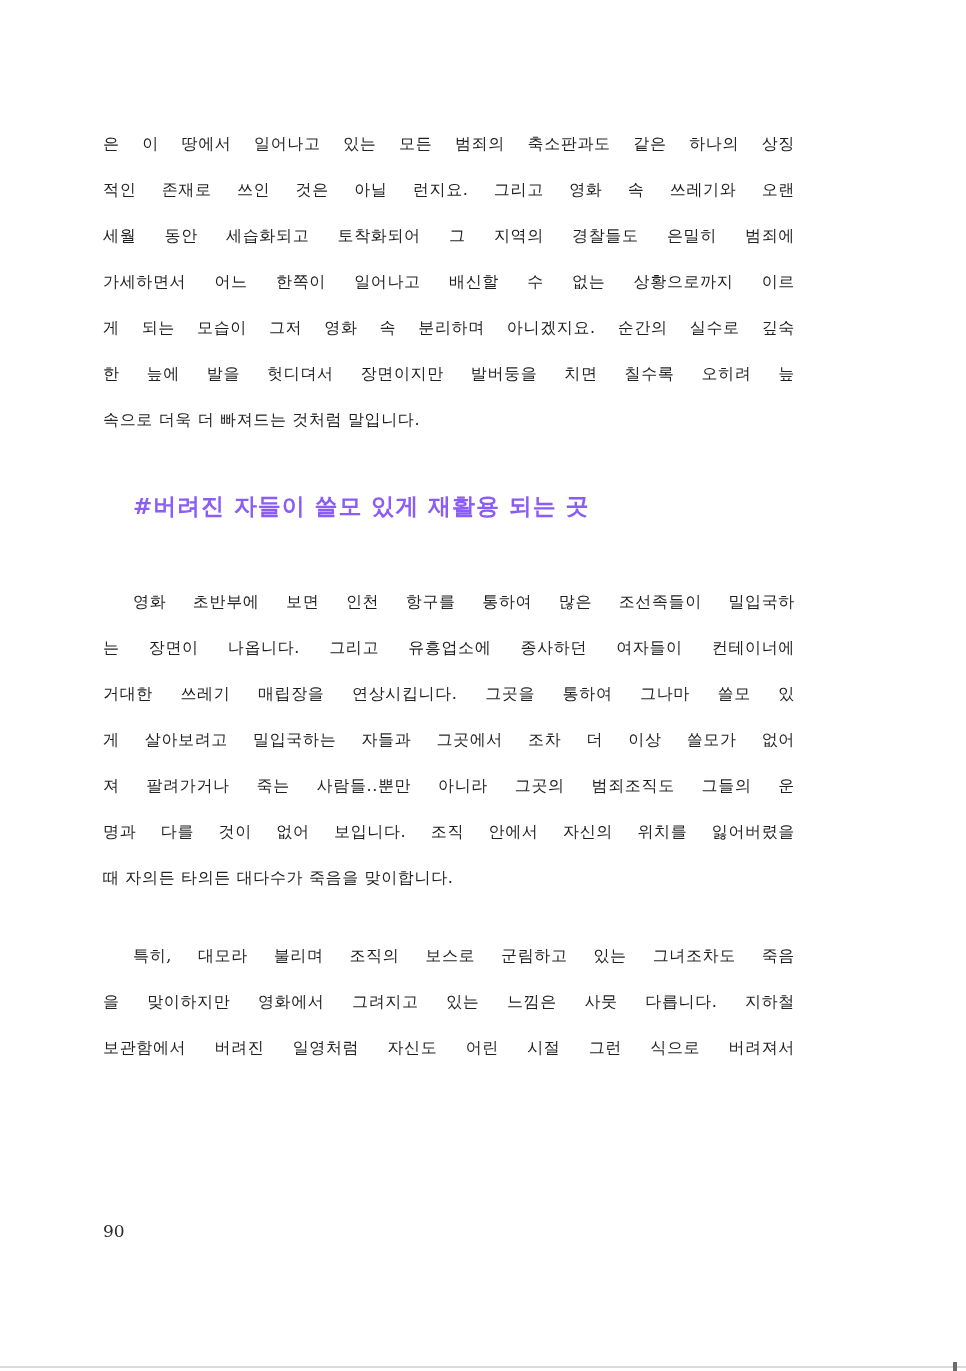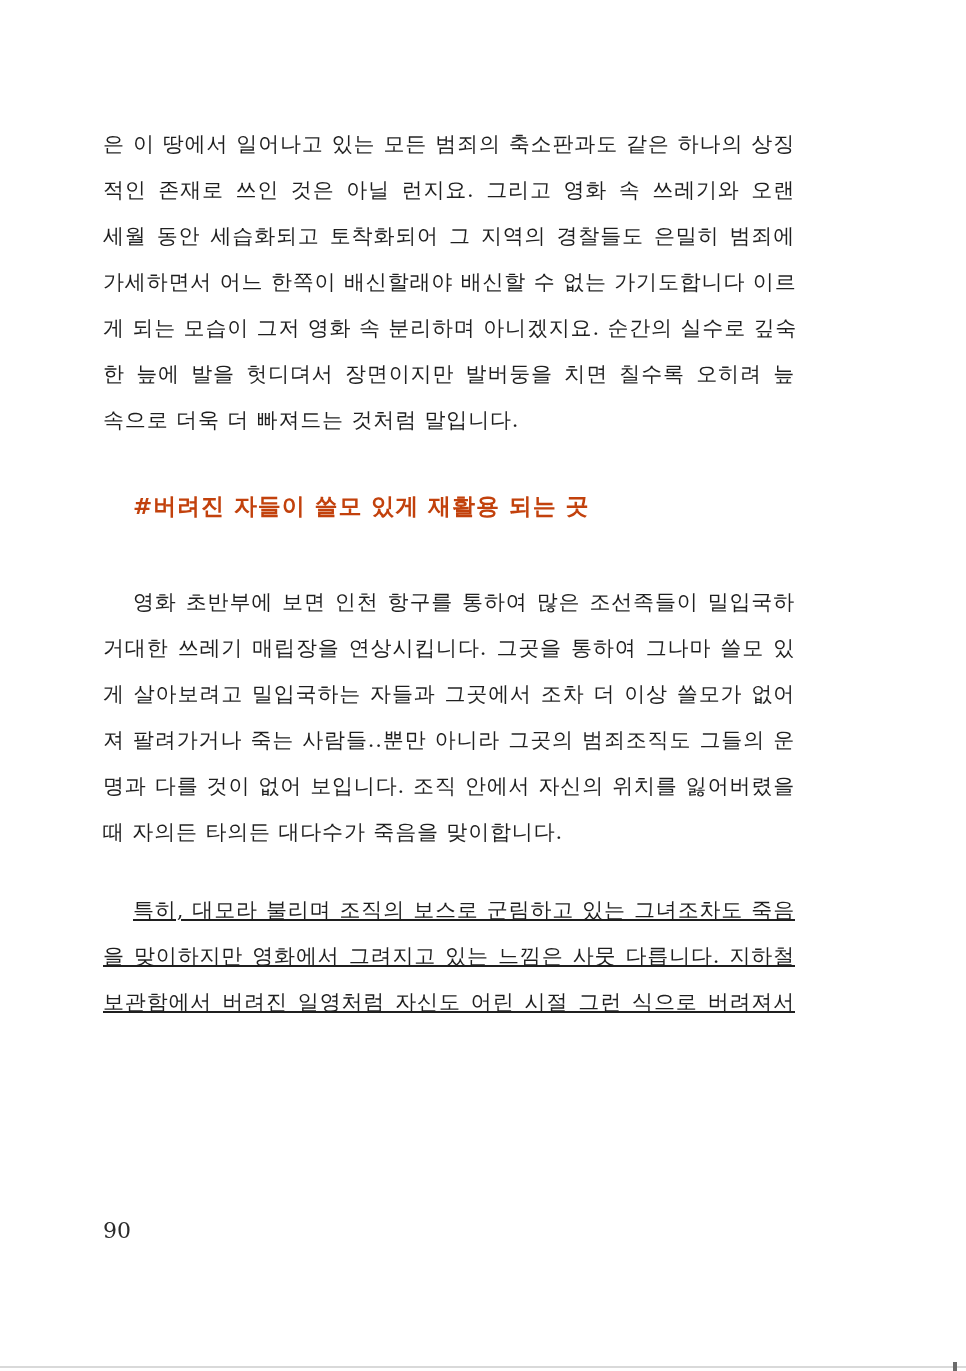--- a/index.html
+++ b/index.html
@@ -16,21 +16,21 @@
     font-family: "DejaVu Serif", "Liberation Serif", serif;
     color: #1f1f1f;
   }
   .content {
     position: absolute;
     left: 103px;
     top: 121px;
     width: 692px;
   }
   .line {
-    font-size: 21px;
+    font-size: 16px;
     line-height: 46px;
     height: 46px;
     overflow: hidden;
     letter-spacing: 0.04em;
     text-align: justify;
     text-align-last: justify;
     white-space: nowrap;
   }
   .line.para-last {
     text-align: right;
@@ -40,34 +40,33 @@
     text-indent: 30px;
   }
   .section-heading {
     font-size: 23px;
     font-weight: bold;
     line-height: 46px;
     height: 46px;
     margin: 40px 0 50px 0;
     padding-left: 30px;
     letter-spacing: 0.04em;
-    color: #c2410c;
+    color: #8b5cf6;
   }
   .paragraph {
     margin: 0;
   }
   .paragraph.p3 {
     margin-top: 32px;
-    text-decoration: underline;
   }
   .page-number {
     position: absolute;
     left: 103px;
     top: 1216px;
-    font-size: 22px;
+    font-size: 17px;
     line-height: 30px;
     color: #2a2a2a;
   }
   .scan-bottom-line {
     position: absolute;
     left: 0;
     right: 0;
     top: 1366px;
     height: 2px;
     background: #d9d9d9;
@@ -84,30 +83,31 @@
 </head>
 <body>
 
 <div class="page">
   <div class="content">
 
     <div class="paragraph p1">
       <div class="line">은 이 땅에서 일어나고 있는 모든 범죄의 축소판과도 같은 하나의 상징</div>
       <div class="line">적인 존재로 쓰인 것은 아닐 런지요. 그리고 영화 속 쓰레기와 오랜</div>
       <div class="line">세월 동안 세습화되고 토착화되어 그 지역의 경찰들도 은밀히 범죄에</div>
-      <div class="line">가세하면서 어느 한쪽이 배신할래야 배신할 수 없는 가기도합니다 이르</div>
+      <div class="line">가세하면서 어느 한쪽이 일어나고 배신할 수 없는 상황으로까지 이르</div>
       <div class="line">게 되는 모습이 그저 영화 속 분리하며 아니겠지요. 순간의 실수로 깊숙</div>
       <div class="line">한 늪에 발을 헛디뎌서 장면이지만 발버둥을 치면 칠수록 오히려 늪</div>
       <div class="line para-last">속으로 더욱 더 빠져드는 것처럼 말입니다.</div>
     </div>
 
     <div class="section-heading">#버려진 자들이 쓸모 있게 재활용 되는 곳</div>
 
     <div class="paragraph p2">
       <div class="line indent">영화 초반부에 보면 인천 항구를 통하여 많은 조선족들이 밀입국하</div>
+      <div class="line">는 장면이 나옵니다. 그리고 유흥업소에 종사하던 여자들이 컨테이너에</div>
       <div class="line">거대한 쓰레기 매립장을 연상시킵니다. 그곳을 통하여 그나마 쓸모 있</div>
       <div class="line">게 살아보려고 밀입국하는 자들과 그곳에서 조차 더 이상 쓸모가 없어</div>
       <div class="line">져 팔려가거나 죽는 사람들..뿐만 아니라 그곳의 범죄조직도 그들의 운</div>
       <div class="line">명과 다를 것이 없어 보입니다. 조직 안에서 자신의 위치를 잃어버렸을</div>
       <div class="line para-last">때 자의든 타의든 대다수가 죽음을 맞이합니다.</div>
     </div>
 
     <div class="paragraph p3">
       <div class="line indent">특히, 대모라 불리며 조직의 보스로 군림하고 있는 그녀조차도 죽음</div>
       <div class="line">을 맞이하지만 영화에서 그려지고 있는 느낌은 사뭇 다릅니다. 지하철</div>

